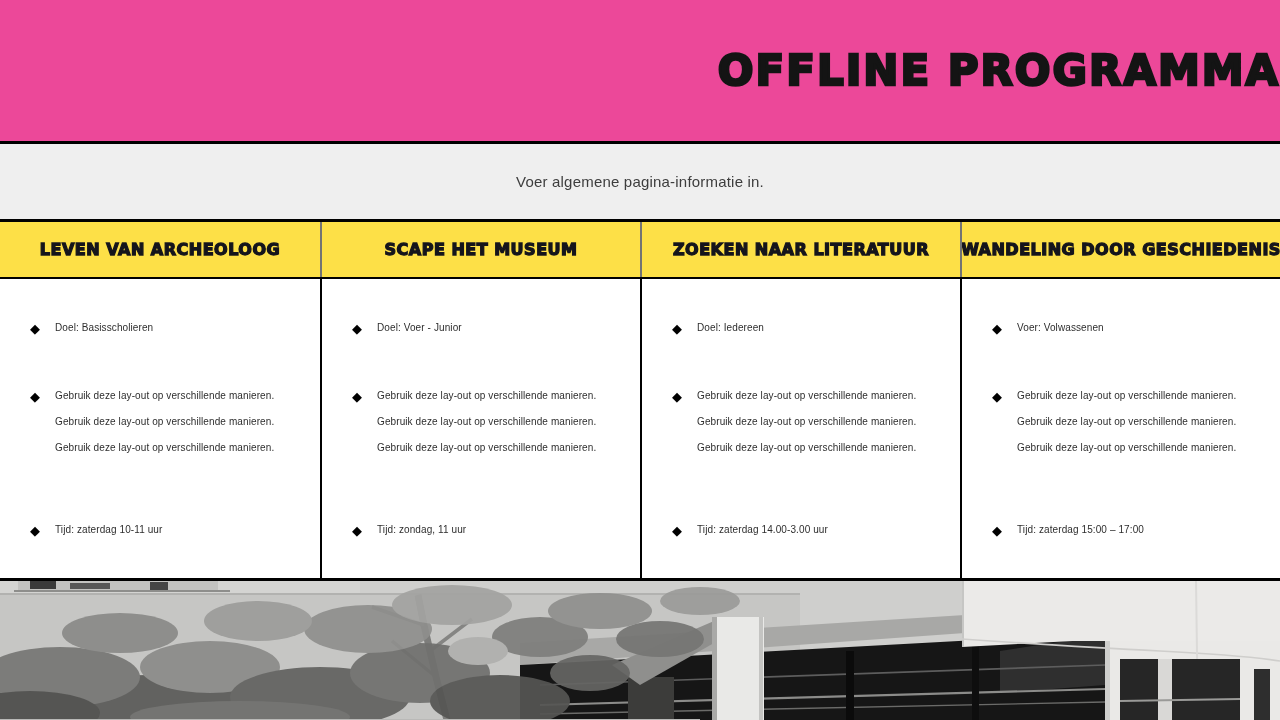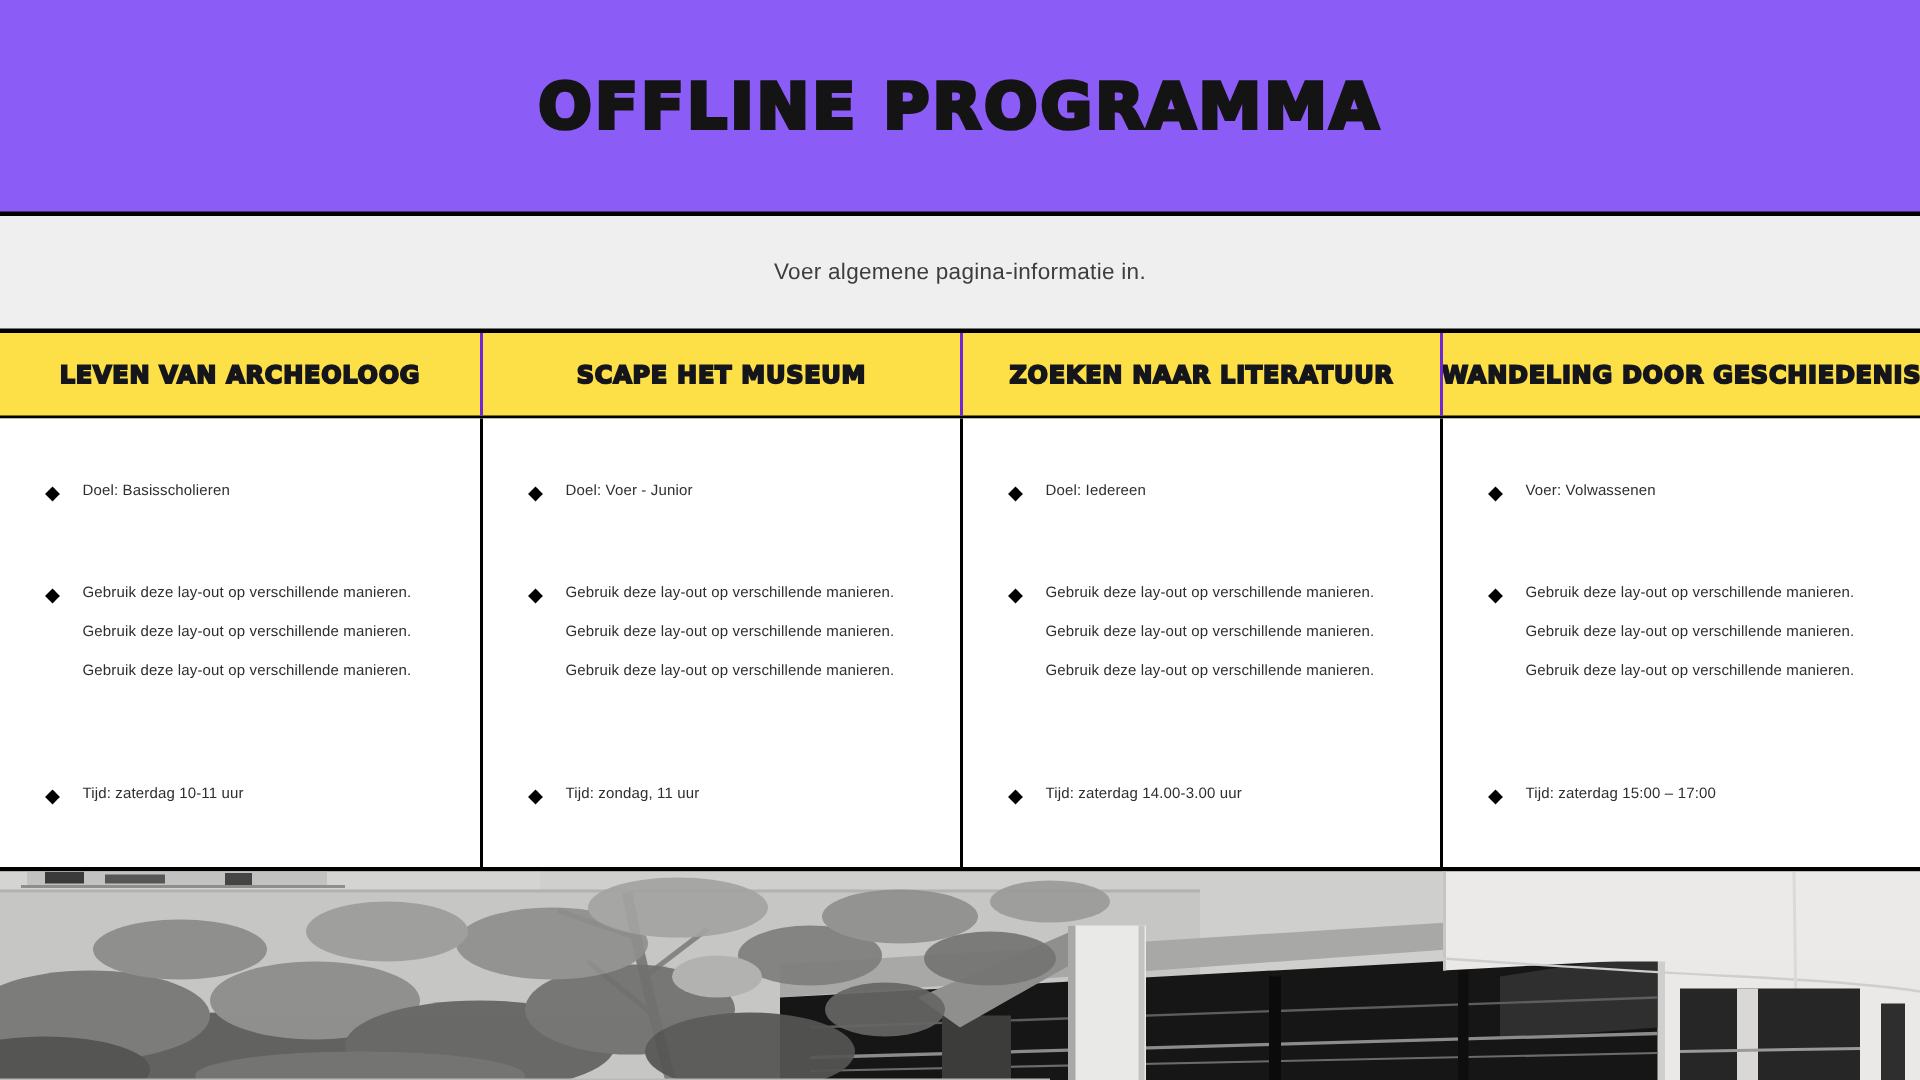--- a/index.html
+++ b/index.html
@@ -2,22 +2,22 @@
 <html><head>
 <meta charset="utf-8">
 <style>
   * { margin:0; padding:0; box-sizing:border-box; }
   html,body { width:1280px; height:720px; overflow:hidden; background:#fff; }
   body { font-family:"Liberation Sans", sans-serif; color:#2f2f2f; }
   .page { width:1280px; height:720px; display:flex; flex-direction:column; }
 
   
   .topbar {
-    height:148px; background:#8b5cf6; border-bottom:3px solid #000;
-    display:flex; align-items:center; justify-content:center;
+    height:148px; background:#ec4899; border-bottom:3px solid #000;
+    display:flex; align-items:center; justify-content:flex-end;
   }
   .display {
     font-family:"DejaVu Sans", sans-serif;
     font-weight:800; color:#141414;
     -webkit-text-stroke:2.6px #141414;
     letter-spacing:2px;
   }
   .page-title { font-size:42px; }
 
   
@@ -30,21 +30,21 @@
   
   .thead {
     height:58px; background:#fde047; border-bottom:2px solid #000;
     display:grid; grid-template-columns:repeat(4,1fr);
   }
   .th {
     display:flex; align-items:center; justify-content:center;
     font-size:16px; -webkit-text-stroke:1.3px #15151c; color:#15151c;
     letter-spacing:0.5px; white-space:nowrap; overflow:hidden;
   }
-  .th + .th { border-left:2px solid #6d28d9; }
+  .th + .th { border-left:2px solid #737373; }
 
   .tbody {
     height:312px; background:#ffffff; border-bottom:3px solid #000;
     display:grid; grid-template-columns:repeat(4,1fr);
   }
   .cell { padding:36px 18px 0 30px; }
   .cell + .cell { border-left:2px solid #000; }
 
   .item { display:flex; align-items:flex-start; }
   .item.body  { margin-top:42px; }

